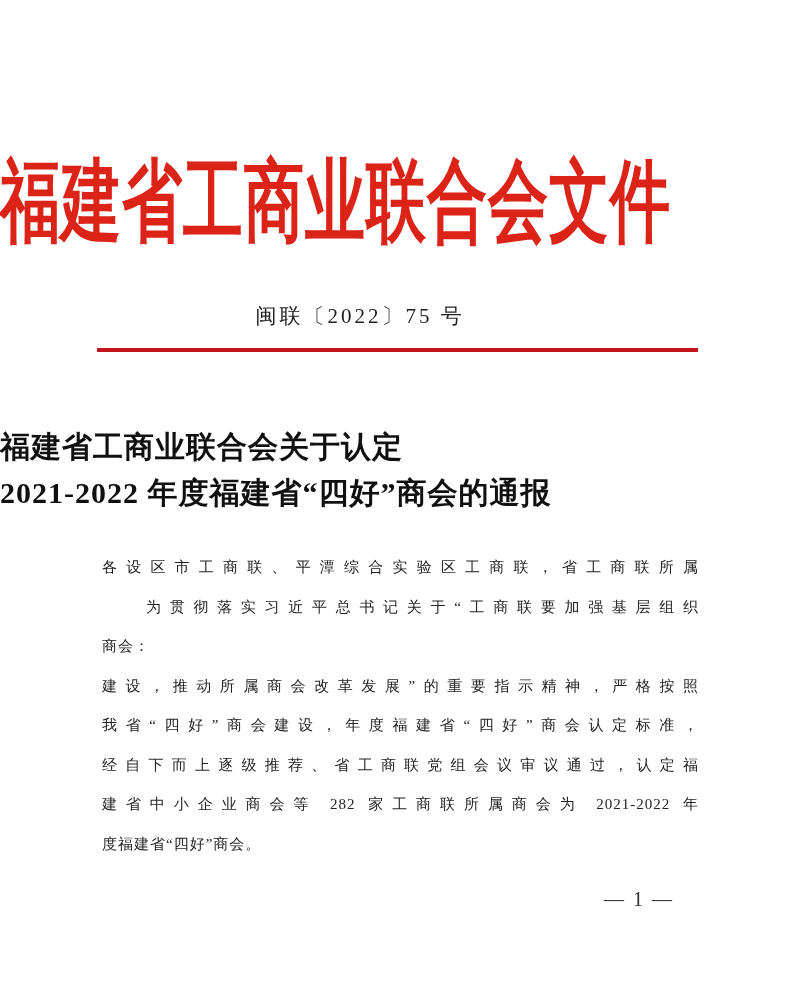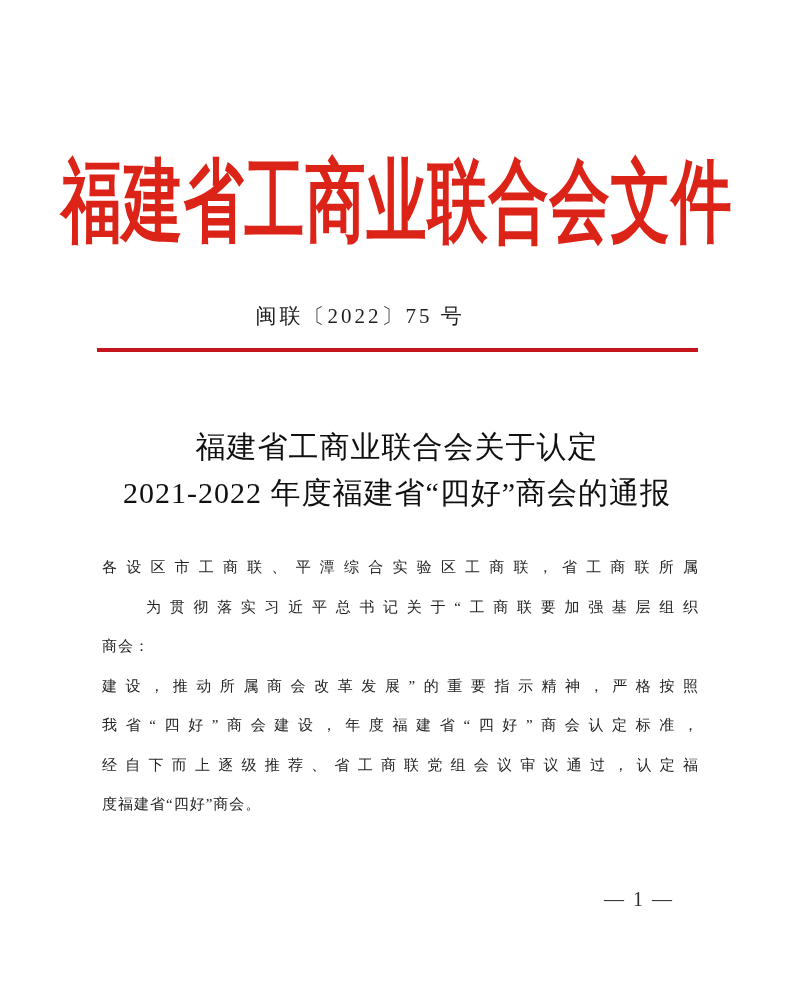--- a/index.html
+++ b/index.html
@@ -14,21 +14,21 @@
     background: #ffffff;
     overflow: hidden;
     font-family: "Liberation Serif", "DejaVu Serif", serif;
     color: var(--text-color, #222222);
   }
   .red-header {
     position: absolute;
     top: 157px;
     left: 0;
     width: 794px;
-    text-align: center;
+    text-align: left;
     line-height: 60px;
     white-space: nowrap;
   }
   .red-header .stretch {
     display: inline-block;
     font-size: 60px;
     font-weight: bold;
     letter-spacing: 1px;
     color: var(--header-red, #dc2318);
     transform: scaleY(1.5);
@@ -50,23 +50,22 @@
     left: 97px;
     width: 601px;
     height: 4px;
     background: var(--rule-red, #c4161c);
   }
   .doc-title {
     position: absolute;
     top: 424px;
     left: 0;
     width: 794px;
-    text-align: center;
     font-size: 30px;
-    font-weight: normal;
+    font-weight: bold;
     line-height: 46px;
     color: #101010;
     letter-spacing: 1px;
   }
   .body-block {
     position: absolute;
     top: 548px;
     left: 102px;
     width: 597px;
     font-size: 15px;
@@ -111,18 +110,19 @@
     <div>2021-2022 年度福建省“四好”商会的通报</div>
   </div>
 
   <div class="body-block">
     <div class="body-line just">各设区市工商联、平潭综合实验区工商联，省工商联所属</div>
     <div class="body-line just indent">为贯彻落实习近平总书记关于“工商联要加强基层组织</div>
     <div class="body-line">商会：</div>
     <div class="body-line just">建设，推动所属商会改革发展”的重要指示精神，严格按照</div>
     <div class="body-line just">我省“四好”商会建设，年度福建省“四好”商会认定标准，</div>
     <div class="body-line just">经自下而上逐级推荐、省工商联党组会议审议通过，认定福</div>
+    <div class="body-line just">建省中小企业商会等 282 家工商联所属商会为 2021-2022 年</div>
     <div class="body-line">度福建省“四好”商会。</div>
   </div>
 
   <div class="page-num">— 1 —</div>
 
 </div>
 
 </body></html>

